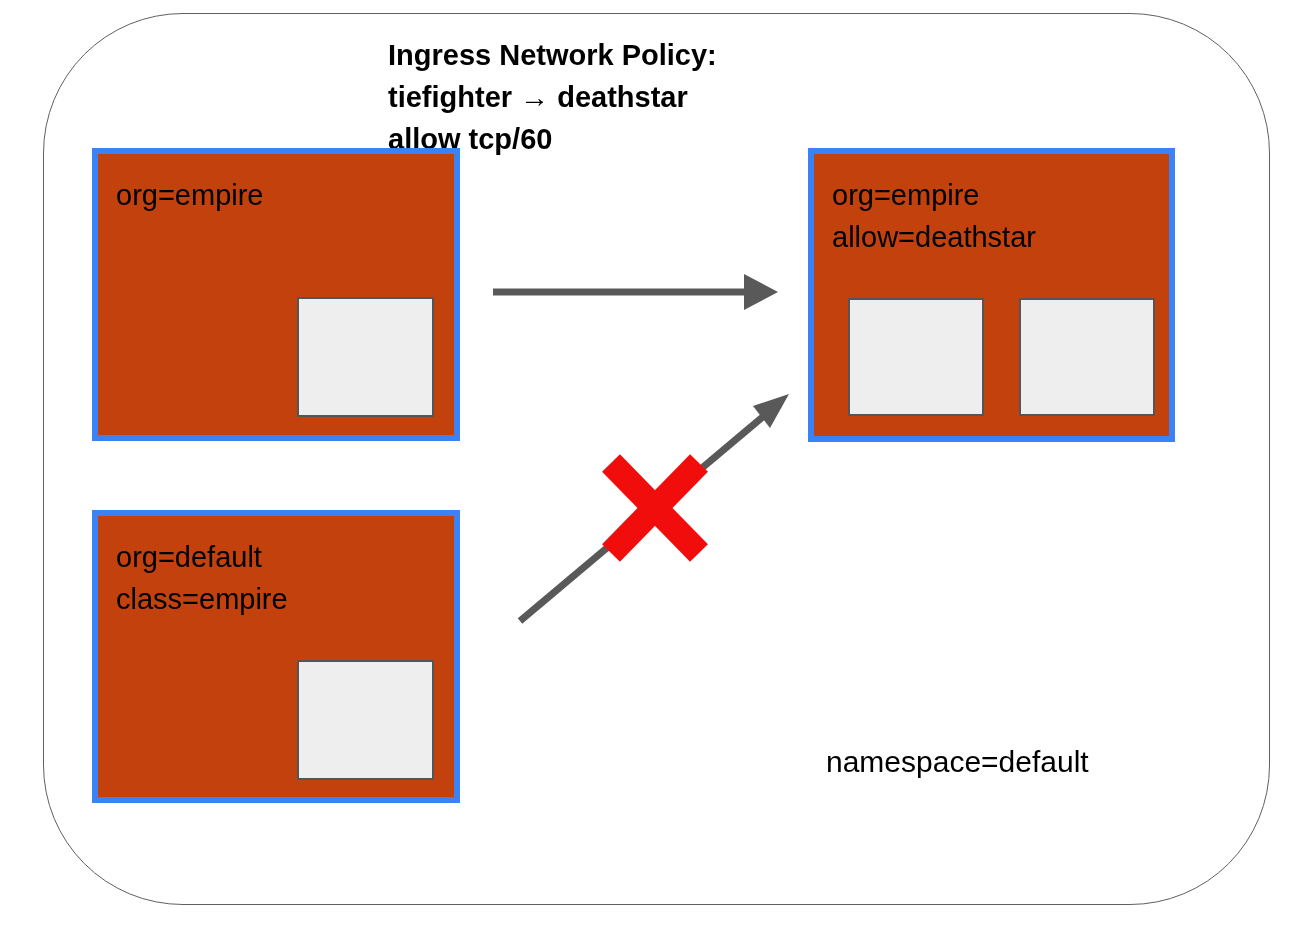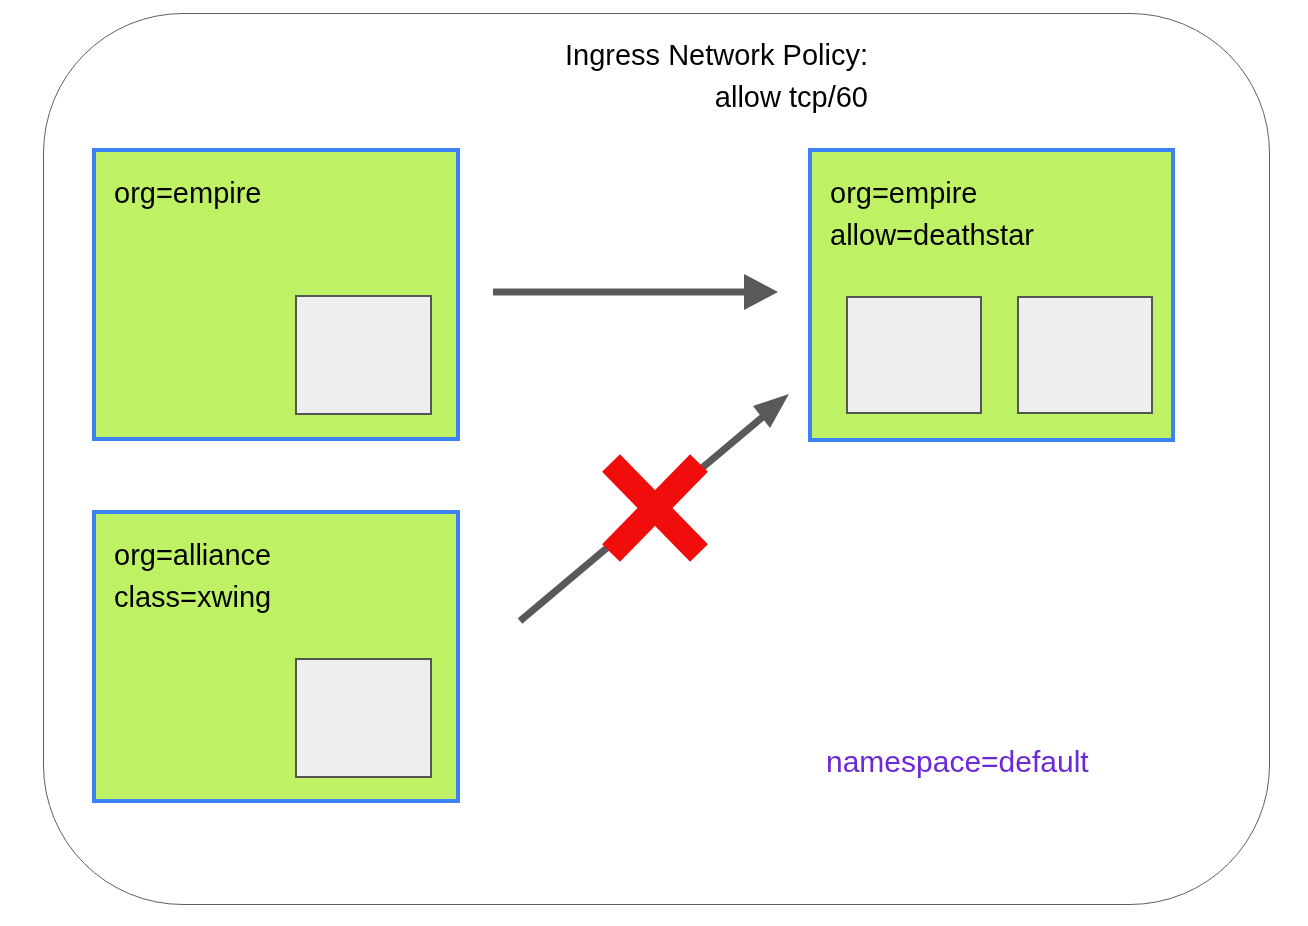--- a/index.html
+++ b/index.html
@@ -26,31 +26,32 @@
     border-radius: 140px;
     box-sizing: border-box;
     background: transparent;
   }
   
   .title-block {
     position: absolute;
     left: 388px;
     top: 34px;
     width: 480px;
-    text-align: right;
+    text-align: left;
     font-size: 29px;
     line-height: 42px;
     color: #000000;
     letter-spacing: 0px;
+    font-weight: bold;
   }
   
   .group-box {
     position: absolute;
-    border: 4px solid #3b82f6;
-    background: #bef264;
+    border: 6px solid #3b82f6;
+    background: #c2410c;
     box-sizing: border-box;
   }
   .group-tiefighter { left: 92px;  top: 148px; width: 368px; height: 293px; }
   .group-deathstar  { left: 808px; top: 148px; width: 367px; height: 294px; }
   .group-xwing      { left: 92px;  top: 510px; width: 368px; height: 293px; }
   .group-labels {
     position: absolute;
     left: 18px;
     top: 20px;
     font-size: 29px;
@@ -76,33 +77,34 @@
     width: 1308px;
     height: 926px;
     pointer-events: none;
   }
   
   .namespace-label {
     position: absolute;
     left: 826px;
     top: 745px;
     font-size: 30px;
-    color: #6d28d9;
+    color: #000000;
     white-space: nowrap;
   }
 </style>
 </head>
 <body>
 
 <div class="canvas">
 
   <div class="outer-boundary"></div>
 
   <div class="title-block">
     <div>Ingress Network Policy:</div>
+    <div>tiefighter → deathstar</div>
     <div>allow tcp/60</div>
   </div>
 
   <div class="group-box group-tiefighter">
     <div class="group-labels">
       <div>org=empire</div>
     </div>
     <div class="pod pod-tiefighter"></div>
   </div>
 
@@ -110,22 +112,22 @@
     <div class="group-labels">
       <div>org=empire</div>
       <div>allow=deathstar</div>
     </div>
     <div class="pod pod-deathstar-1"></div>
     <div class="pod pod-deathstar-2"></div>
   </div>
 
   <div class="group-box group-xwing">
     <div class="group-labels">
-      <div>org=alliance</div>
-      <div>class=xwing</div>
+      <div>org=default</div>
+      <div>class=empire</div>
     </div>
     <div class="pod pod-xwing"></div>
   </div>
 
   <svg class="overlay" viewBox="0 0 1308 926" xmlns="http://www.w3.org/2000/svg">
 
     <g>
       <line x1="493" y1="292" x2="747" y2="292" stroke="#595959" stroke-width="7"></line>
       <polygon points="778,292 744,274 744,310" fill="#595959"></polygon>
     </g>

